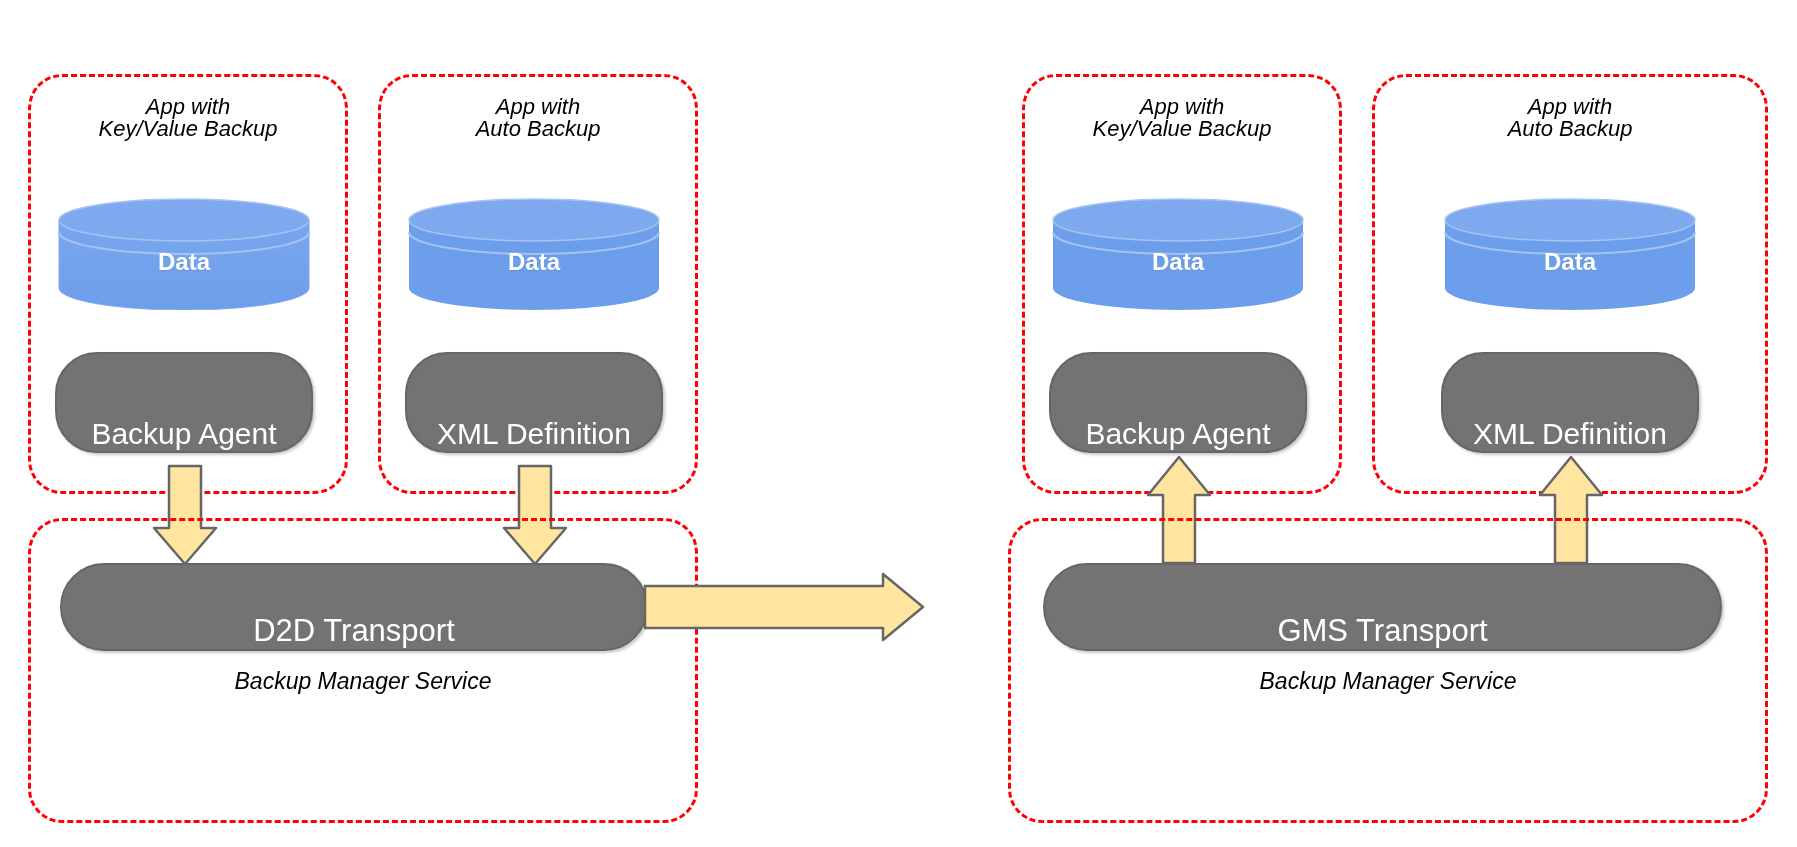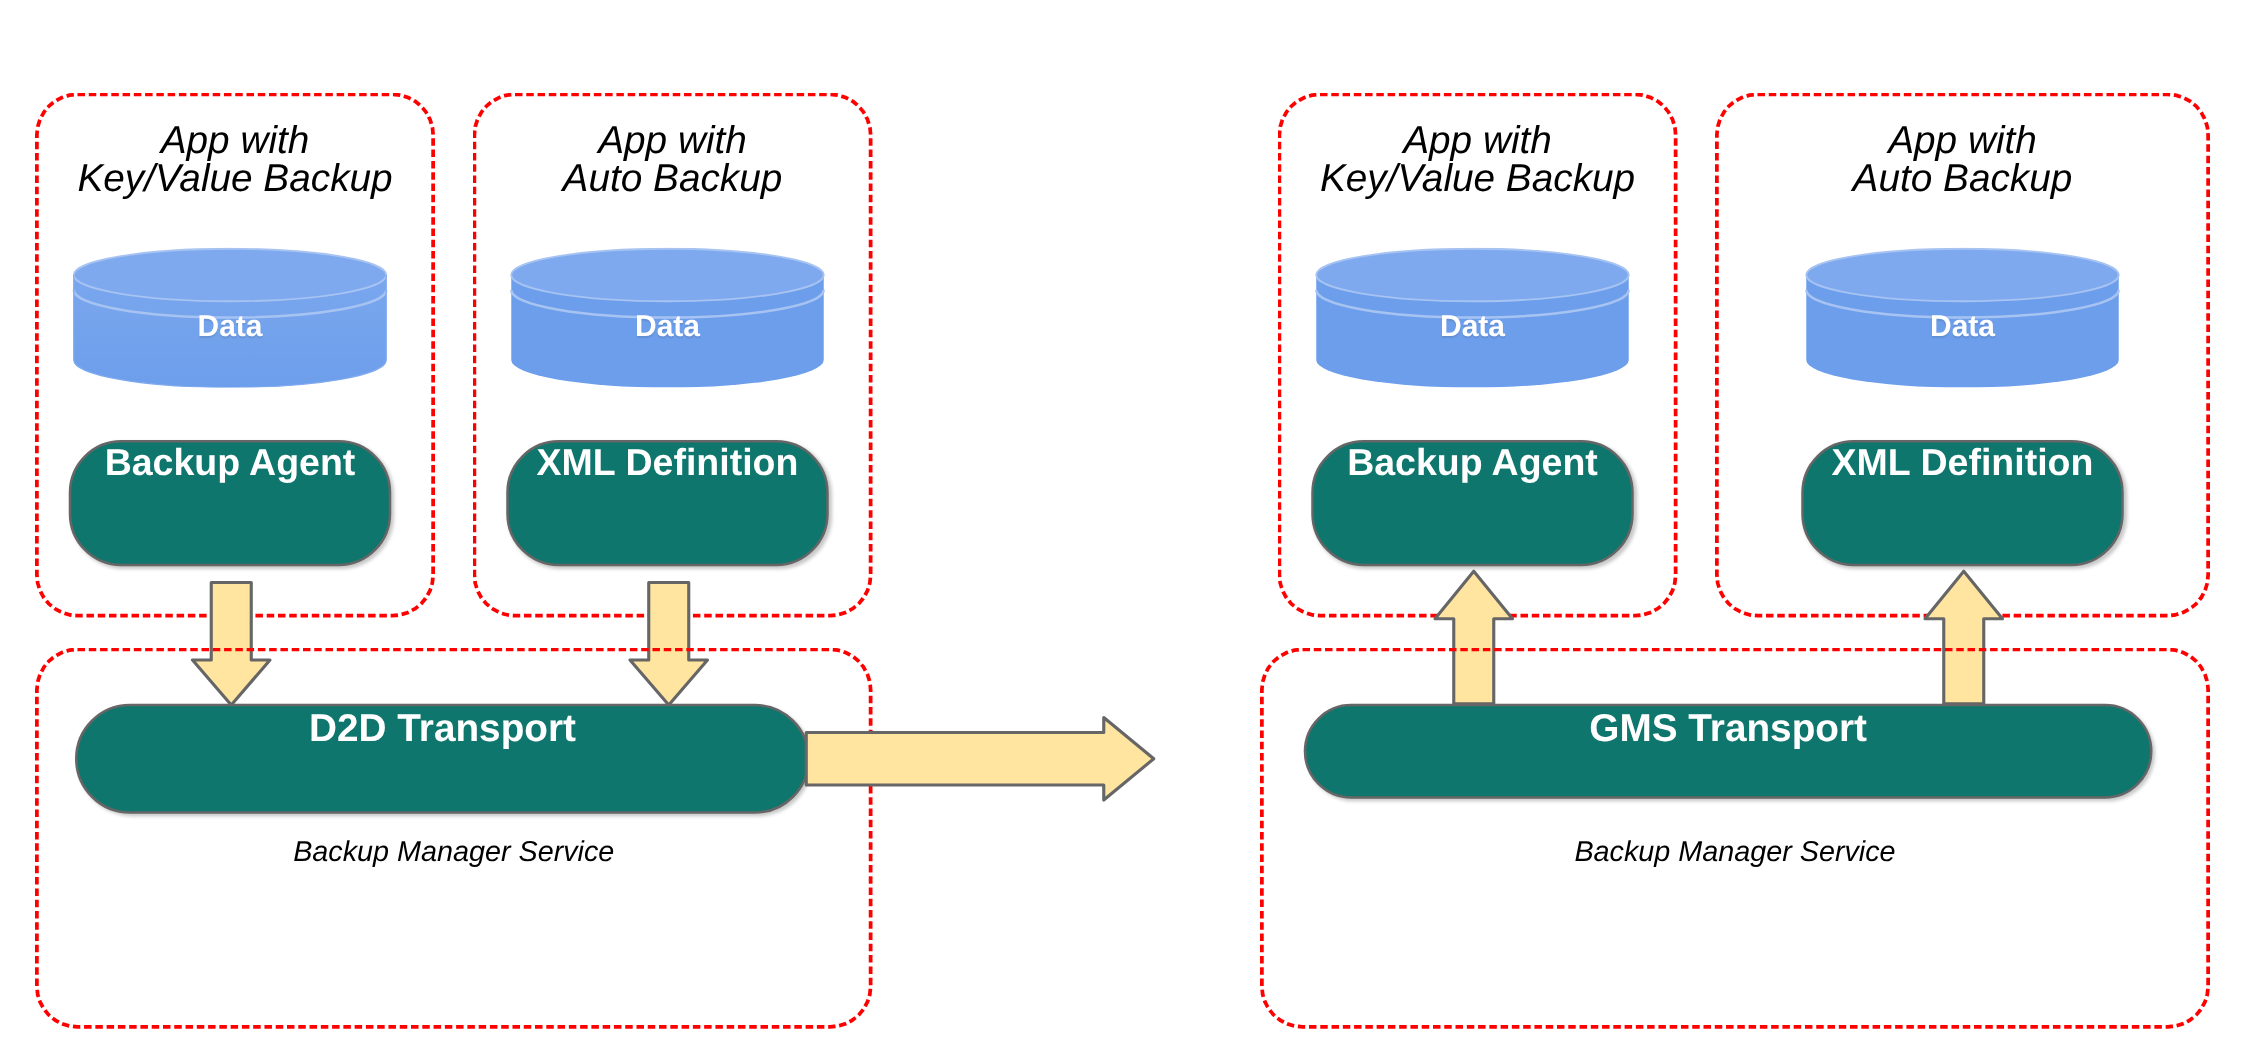--- a/index.html
+++ b/index.html
@@ -36,21 +36,21 @@
     border: 3px dashed #ff0000;
     border-radius: 34px;
     box-sizing: border-box;
     background: transparent;
   }
 
   
   .app-label {
     position: absolute;
     font-style: italic;
-    font-size: 31px;
+    font-size: 22px;
     line-height: 1.0;
     color: #000000;
     text-align: center;
     white-space: pre-line;
   }
 
   
   .service-label {
     position: absolute;
     font-style: italic;
@@ -73,28 +73,28 @@
     color: #ffffff;
     font-weight: bold;
     font-size: 24px;
     text-shadow: 0 1px 1px rgba(0,0,0,0.10);
     pointer-events: none;
   }
 
   
   .pill {
     position: absolute;
-    background: #0f766e;
+    background: #737373;
     border: 2px solid #666666;
     box-sizing: border-box;
     display: flex;
-    align-items: flex-start;
+    align-items: flex-end;
     justify-content: center;
     color: #ffffff;
-    font-weight: bold;
+    font-weight: normal;
     font-size: 30px;
     box-shadow: 2px 2px 3px rgba(0,0,0,0.22);
     white-space: nowrap;
   }
   .pill.agent   { border-radius: 42px; }
   .pill.transport { border-radius: 48px; font-size: 31px; }
 
   
   .arrow { position: absolute; }
   .arrow svg { display: block; overflow: visible; }
@@ -218,19 +218,19 @@
   </div>
 
   <div class="arrow" style="left:1538px; top:455px; width:66px; height:110px;">
     <svg width="66" height="110" viewBox="0 0 66 110">
       <path d="M33,2 L64,40 L49,40 L49,108 L17,108 L17,40 L2,40 Z" fill="#ffe5a0" stroke="#666666" stroke-width="2.5" stroke-linejoin="round"></path>
     </svg>
   </div>
 
   <div class="dashed-box" style="left:1008px; top:518px; width:760px; height:305px;"></div>
 
-  <div class="pill transport" style="left:1043px; top:563px; width:679px; height:76px;">
+  <div class="pill transport" style="left:1043px; top:563px; width:679px; height:88px;">
     <span>GMS Transport</span>
   </div>
 
   <div class="service-label" style="left:1008px; top:668px; width:760px;">Backup Manager Service</div>
 
 </div>
 
 </body></html>

